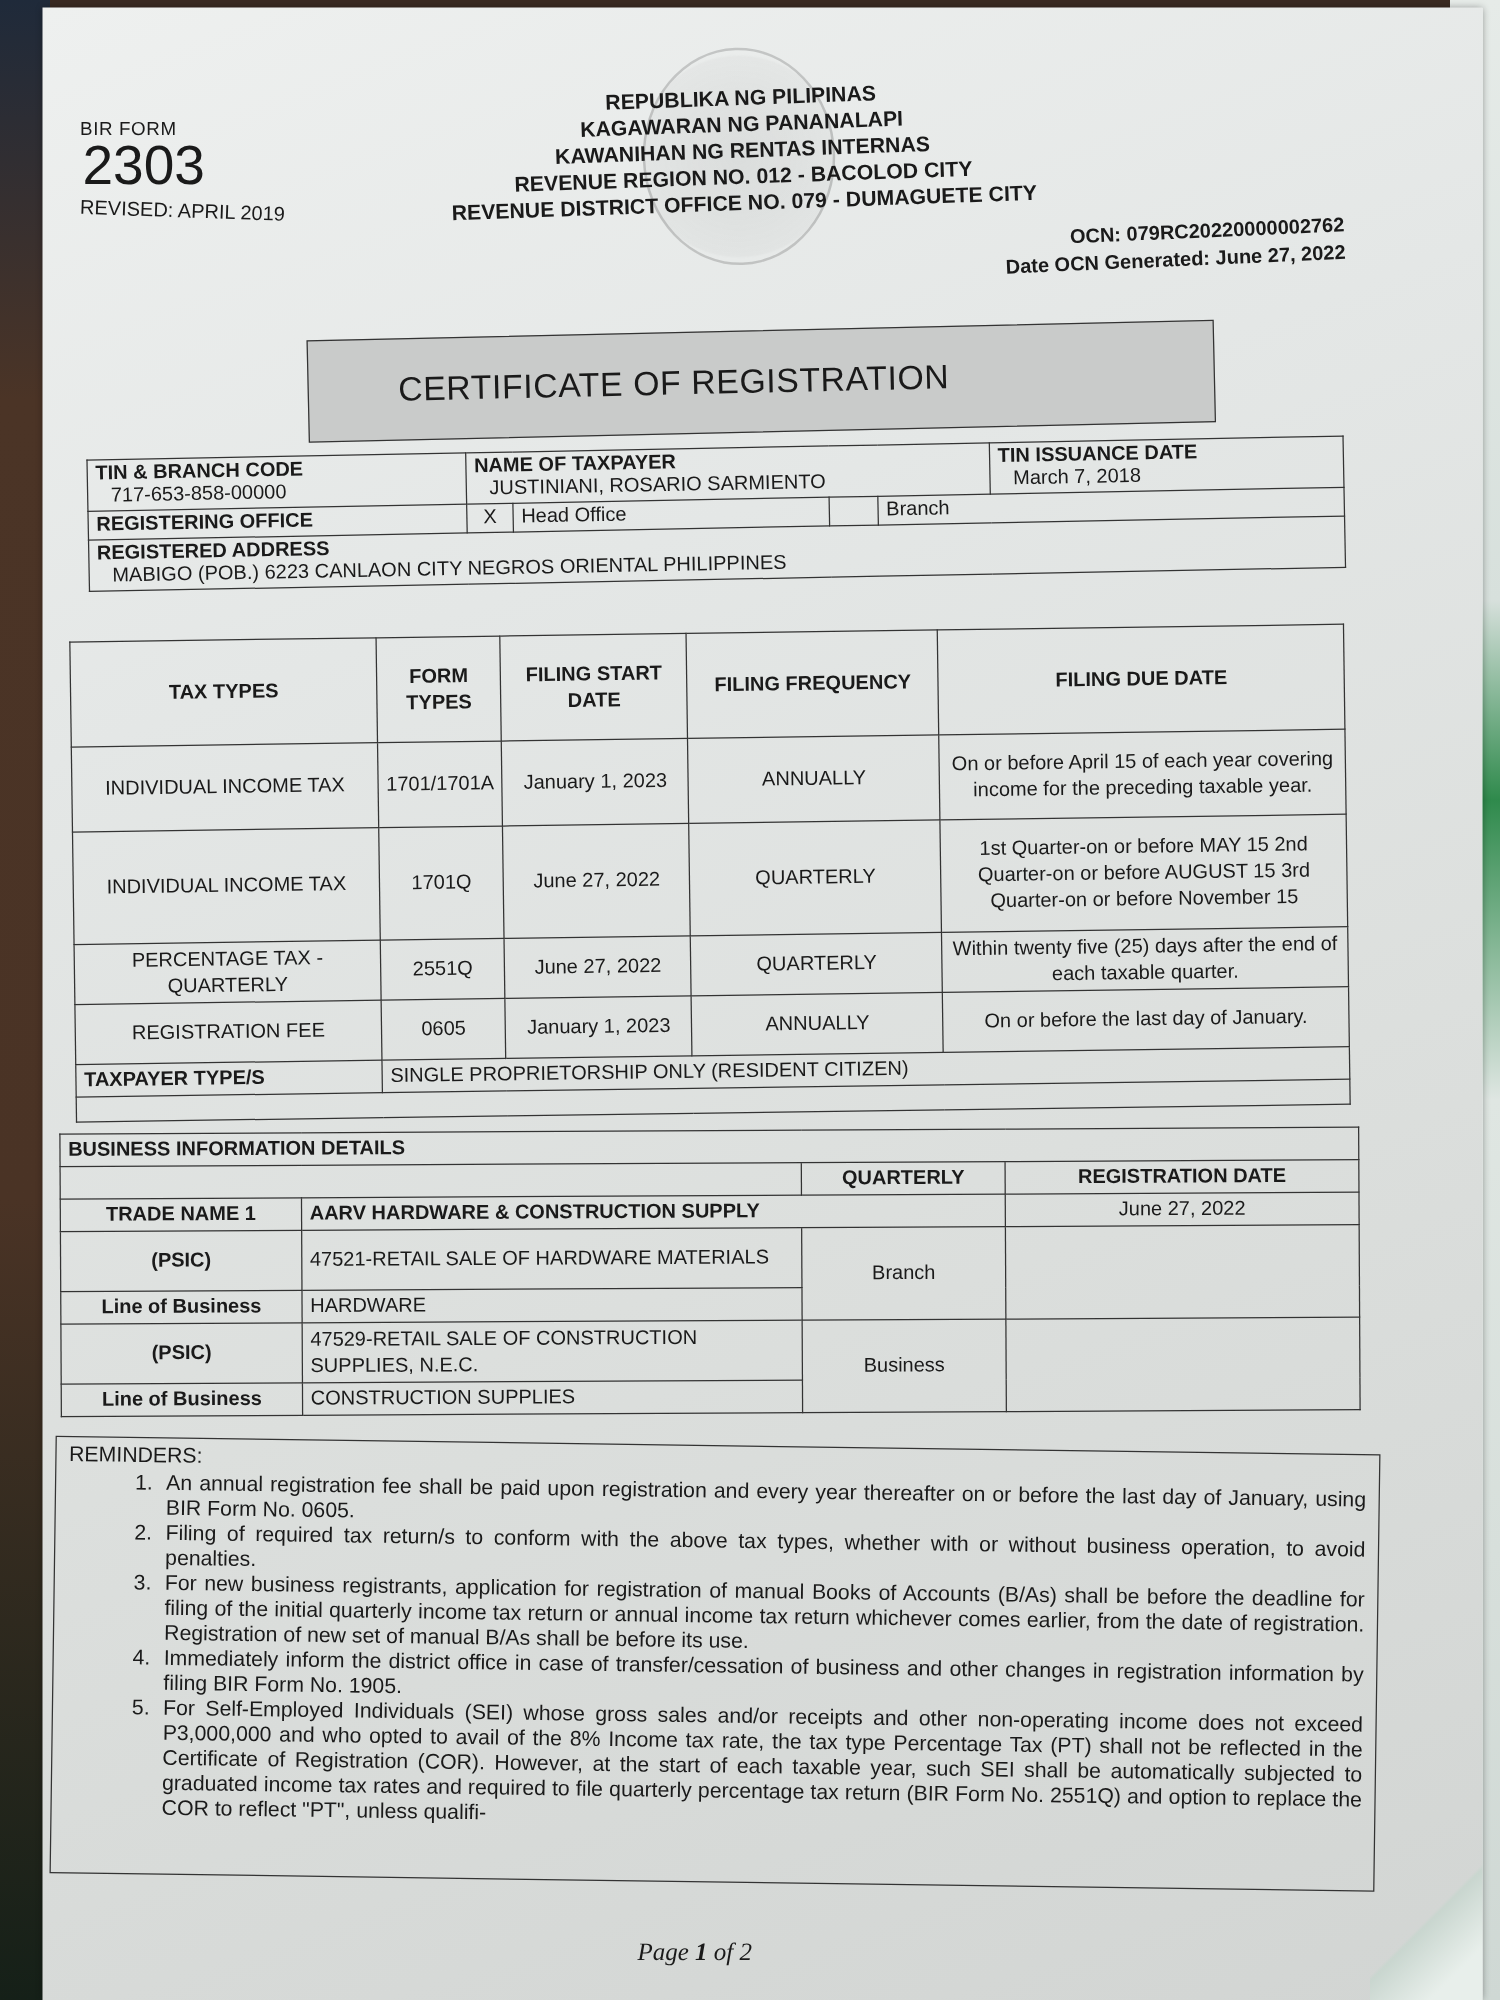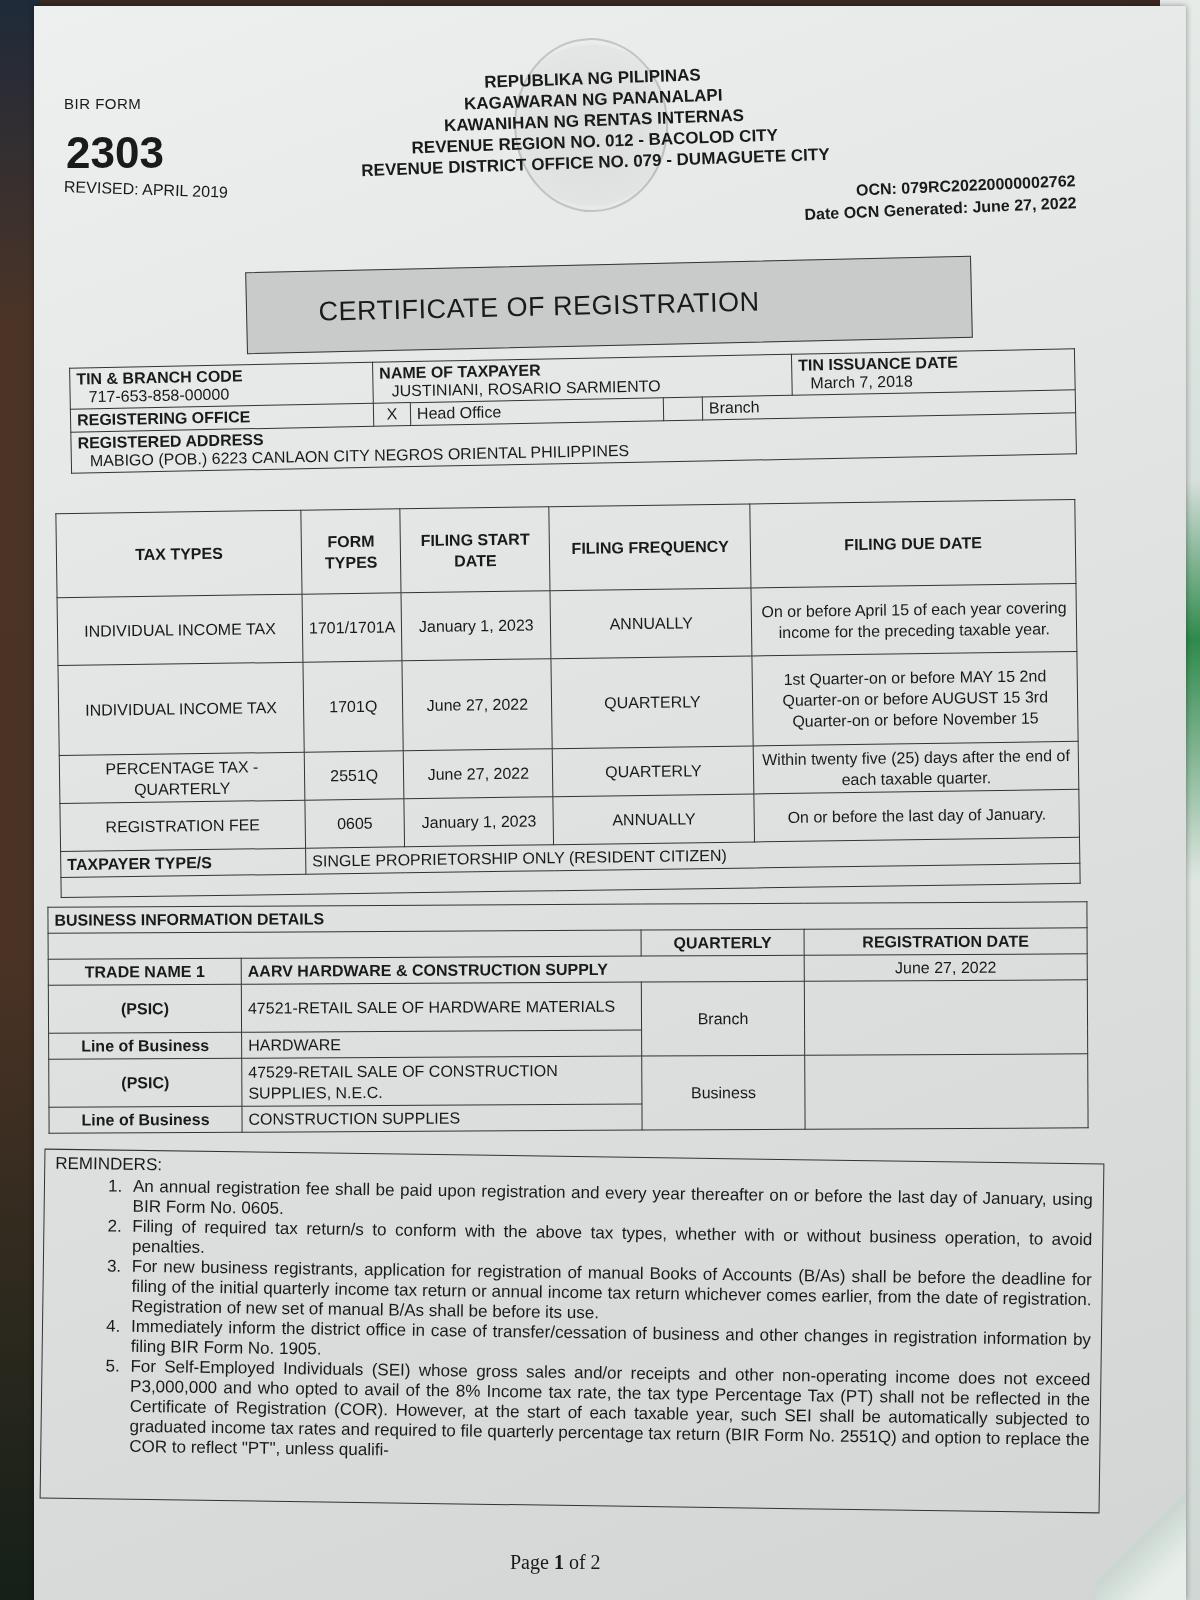--- a/index.html
+++ b/index.html
@@ -22,21 +22,21 @@
     position: absolute; left: 34px; top: 6px; width: 1152px; height: 1594px;
     background: linear-gradient(160deg, #eef0ef 0%, #e4e7e6 30%, #dcdfdd 60%, #d2d5d3 100%);
     box-shadow: 0 0 6px rgba(0,0,0,0.4);
   }
   .curl {
     position: absolute; right: 0; bottom: 0; width: 90px; height: 120px;
     background: linear-gradient(135deg, transparent 48%, #c9d6cf 50%, #e8efeb 80%);
   }
   .form-id { position: absolute; left: 30px; top: 42px; }
   .form-id .lbl { font-size: 15px; letter-spacing: 0.5px; margin-top: 47px; }
-  .form-id .num { font-size: 44px; font-weight: bold; line-height: 42px; margin-left: 2px; margin-top: 20px; }
+  .form-id .num { font-size: 44px; font-weight: normal; line-height: 42px; margin-left: 2px; }
   .form-id .rev { font-size: 16px; margin-top: 4px; transform: rotate(2deg); transform-origin: left; }
 
   .header { position: absolute; left: 280px; top: 62px; width: 560px; text-align: center; transform: rotate(-2deg); }
   .seal {
     position: absolute; left: 200px; top: -30px; width: 150px; height: 170px;
     border-radius: 50%; border: 2px solid rgba(80,80,80,0.25);
     background: radial-gradient(circle, rgba(120,120,120,0.12) 0%, rgba(120,120,120,0.05) 70%, transparent 72%);
   }
   .header .line { font-size: 17px; font-weight: bold; line-height: 21px; position: relative; }
 
@@ -66,21 +66,21 @@
   .business td { line-height: 21px; }
 
   .reminders {
     position: absolute; left: 8px; top: 1150px; width: 1060px; height: 350px;
     border: 1.5px solid #333; padding: 4px 10px; box-sizing: border-box;
     transform: rotate(0.8deg); font-size: 17px; line-height: 20px;
   }
   .reminders ol { margin: 2px 0 0 0; padding-left: 72px; }
   .reminders li { text-align: justify; padding-left: 6px; }
 
-  .page-num { position: absolute; left: 476px; top: 1545px; font-family: "Liberation Serif", serif; font-size: 20px; }
+  .page-num { position: absolute; left: 476px; top: 1545px; font-family: "Liberation Serif", serif; font-size: 20px; font-style: italic; }
   .page-num b { font-weight: bold; }
 </style>
 </head>
 <body>
 
 <div class="bg-left"></div>
 <div class="bg-right"></div>
 
 <div class="paper">
 

